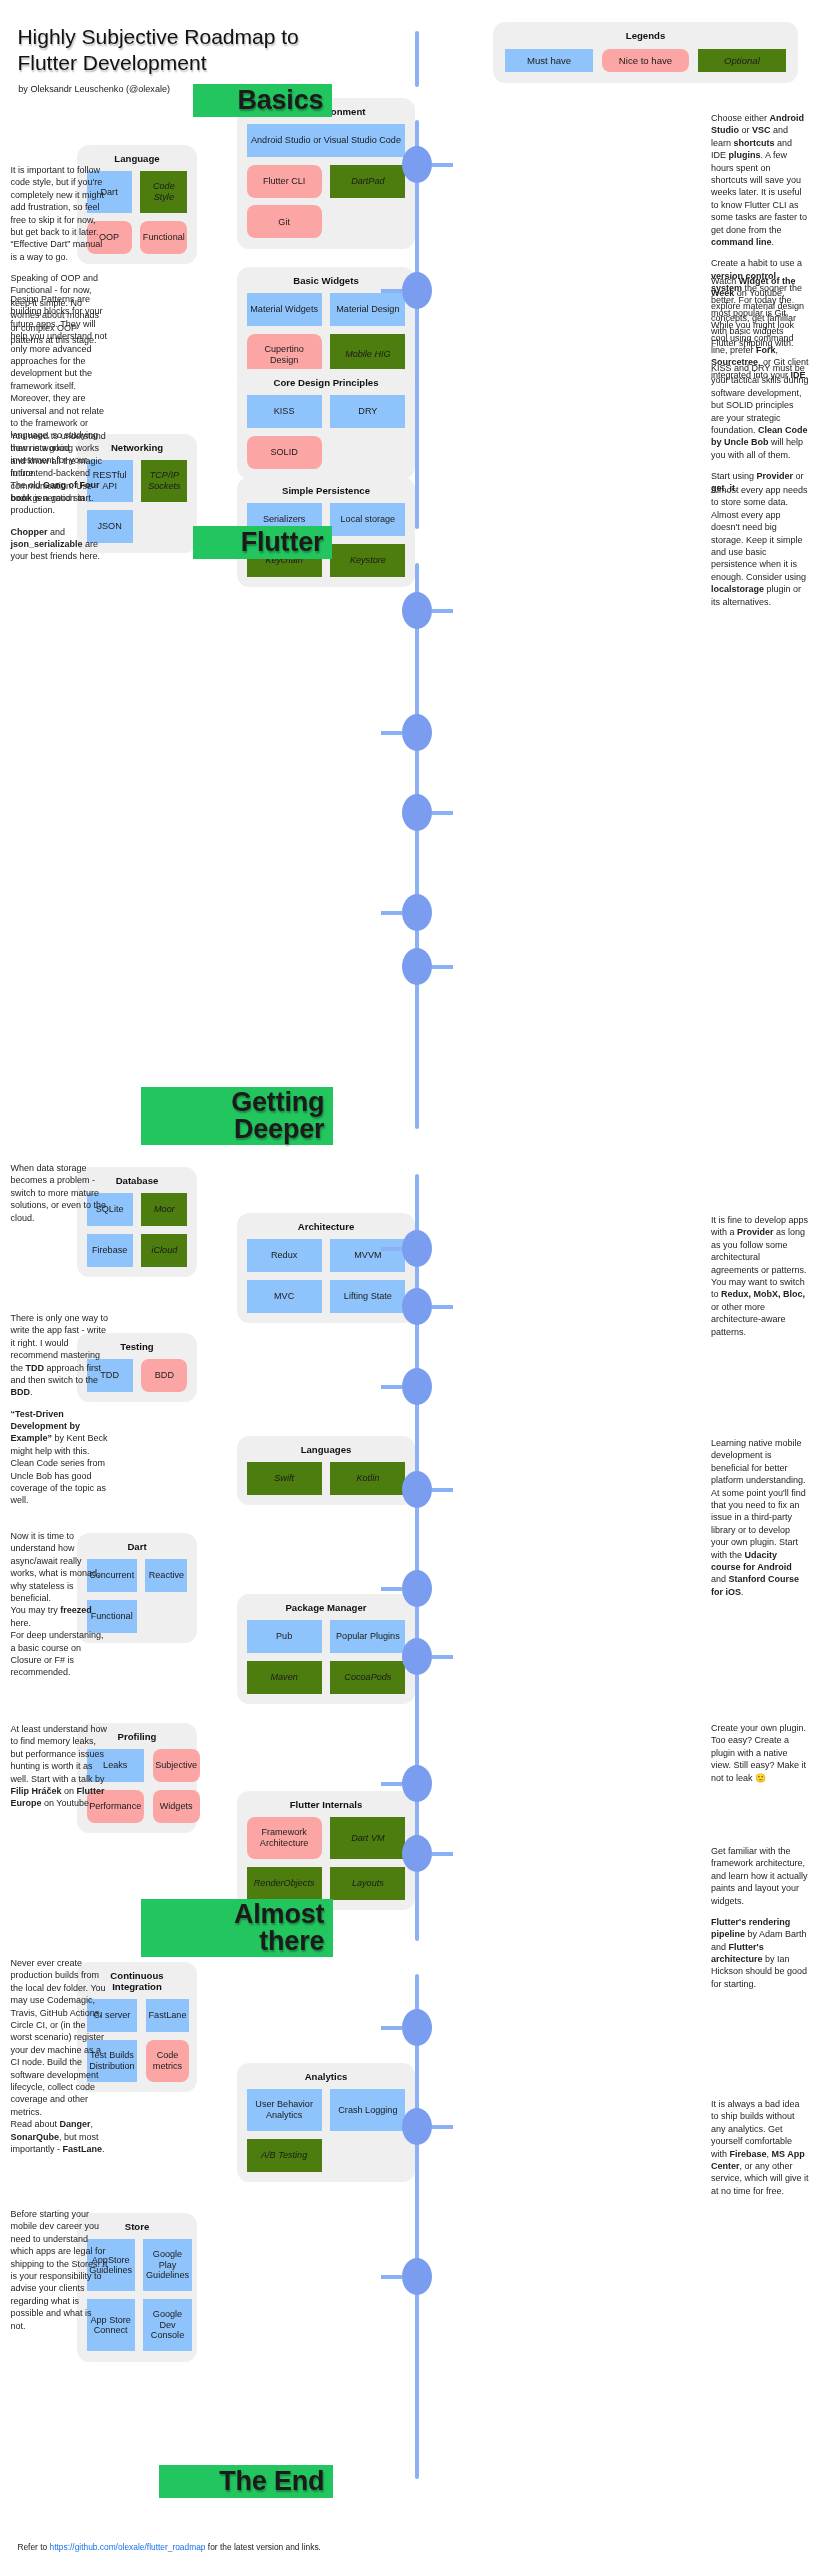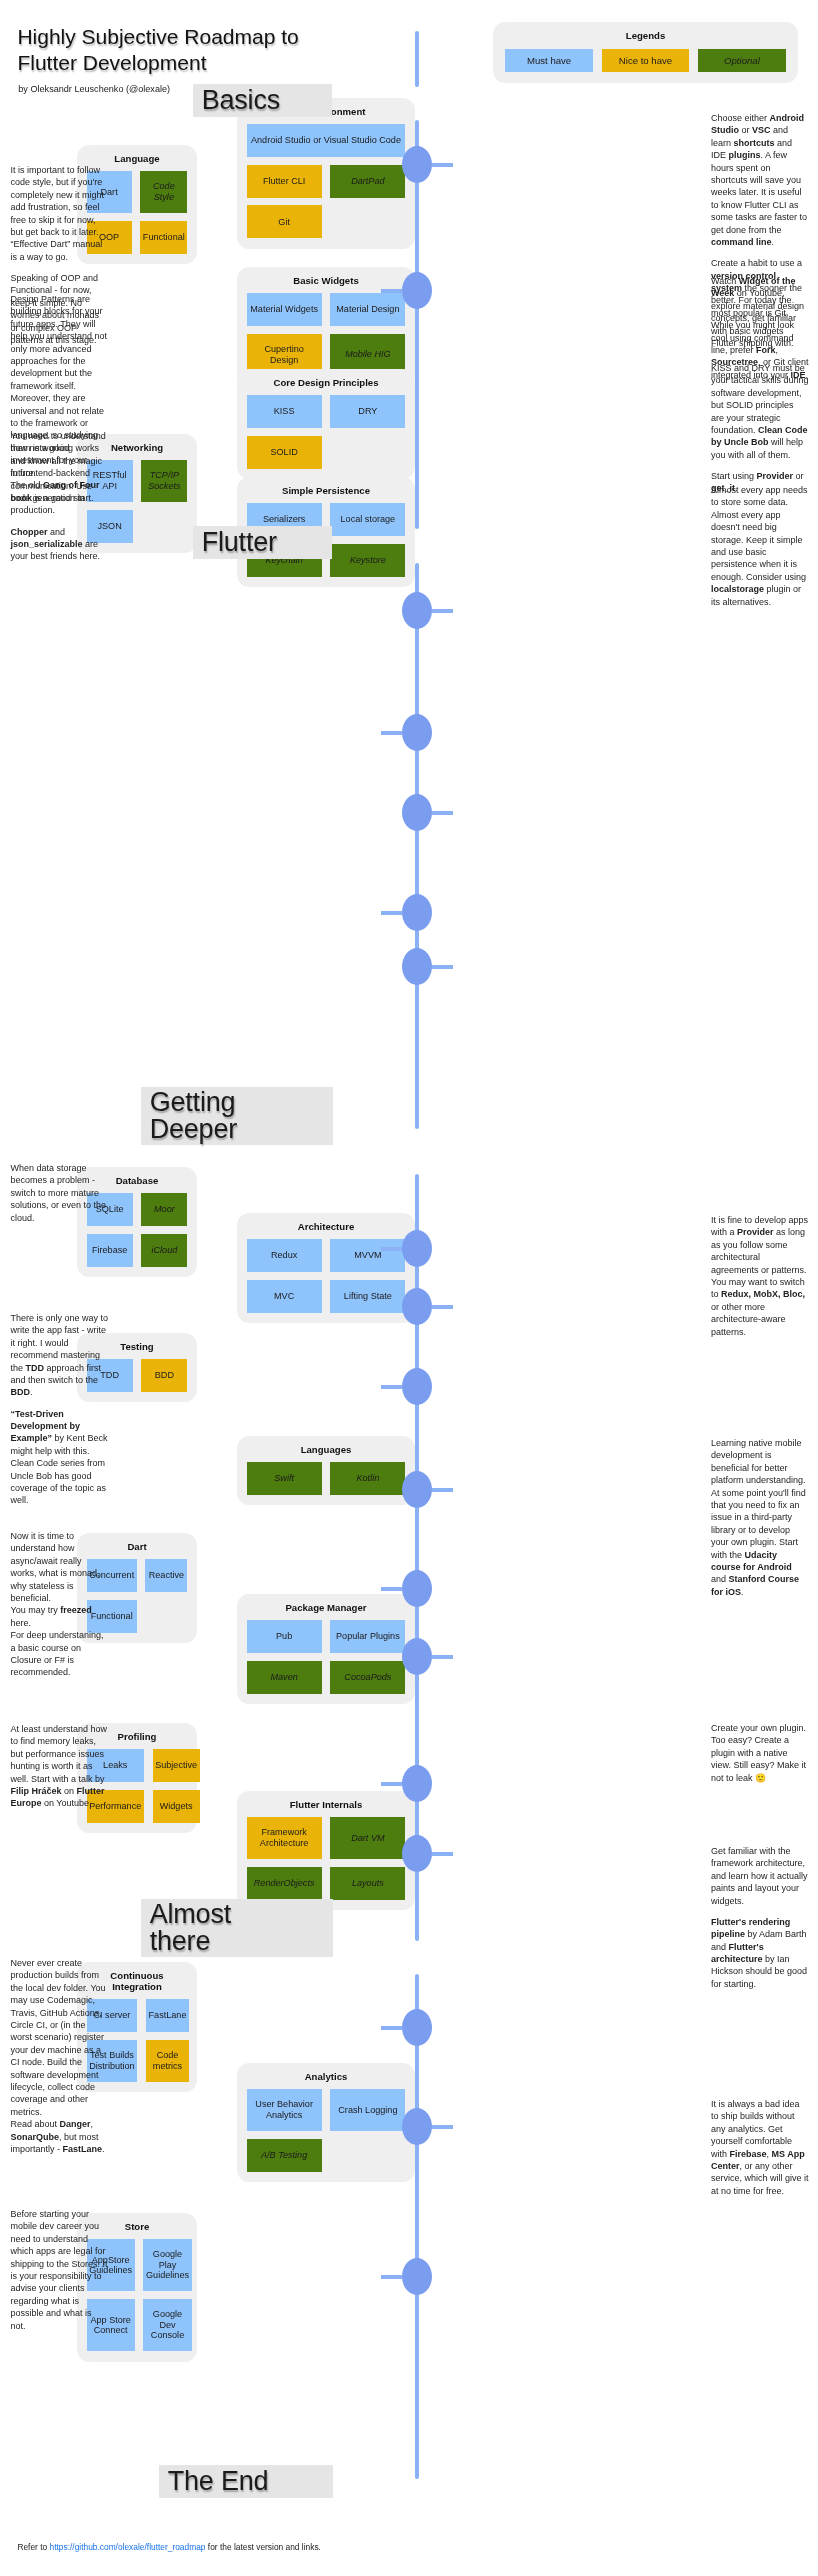--- a/index.html
+++ b/index.html
@@ -39,30 +39,30 @@
     background: #8AB0F5;
   }
   .node.left::after {
     left: auto; right: 100%;
   }
 
   
   .section-title {
     position: absolute;
     font-size: 27px;
-    font-weight: 400;
+    font-weight: 700;
     color: #1b1b1b;
     text-shadow: 0.9px 1.7px 1.7px rgba(0,0,0,0.30);
     line-height: 1.08;
     letter-spacing: -0.2px;
     z-index: 3;
-    background: #e5e5e5;
+    background: #22c55e;
     padding: 1.7px 8.7px;
     white-space: pre-line;
-    text-align: left;
+    text-align: right;
   }
 
   
   .main-title {
     position: absolute;
     left: 17.4px; top: 24.4px;
     width: 287px;
     font-size: 21px;
     line-height: 1.22;
     font-weight: 400;
@@ -127,21 +127,21 @@
     color: #1b1b1b;
     padding: 10.5px 2.6px;
     line-height: 1.15;
     min-height: 33px;
     display: flex;
     align-items: center;
     justify-content: center;
   }
   .chip.wide { grid-column: 1 / span 2; }
   .blue   { background: #8FC3FB; }
-  .yellow { background: #eab308; }
+  .yellow { background: #fca5a5; border-radius: 8px; }
   .purple { background: #4d7c0f; font-style: italic; }
 
   
   .note {
     position: absolute;
     font-size: 9px;
     line-height: 1.38;
     color: #1d1d1d;
     z-index: 1;
   }

